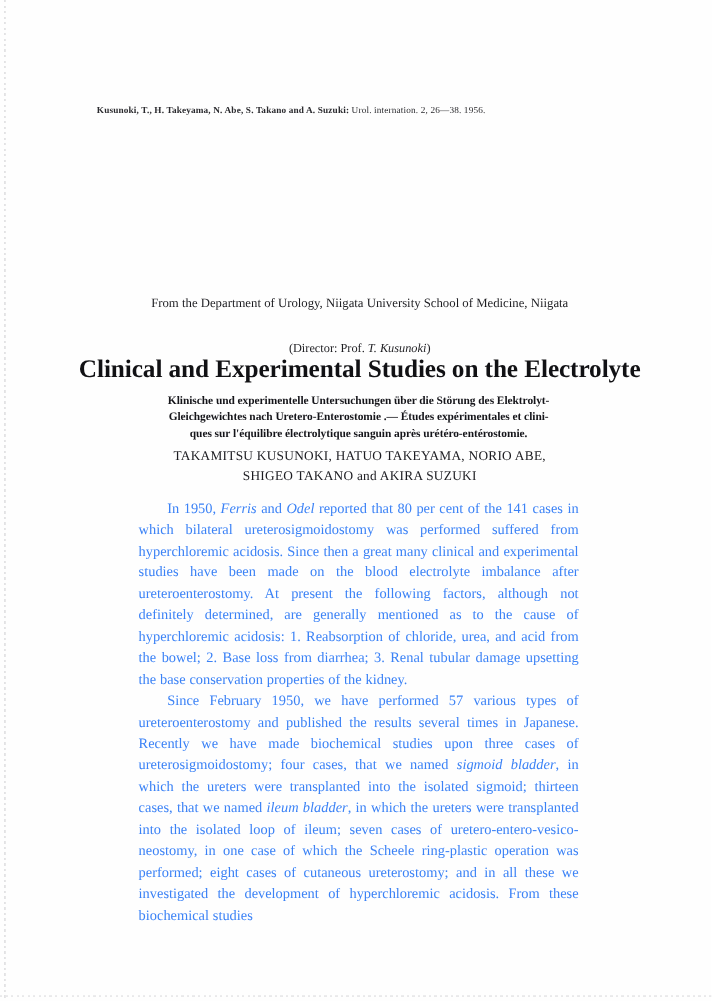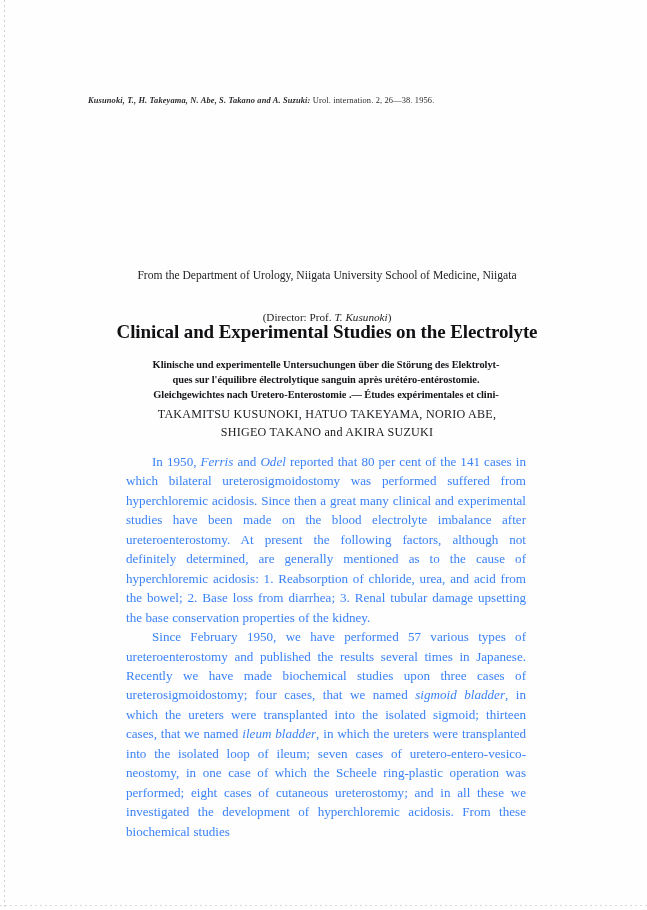--- a/index.html
+++ b/index.html
@@ -54,21 +54,20 @@
     left: 88px;
     top: 96px;
     width: 478px;
     font-size: 8.4px;
     line-height: 1.25;
     letter-spacing: 0.15px;
     color: #2a2a2e;
     white-space: nowrap;
   }
   .citation-header .cit-authors {
-    font-style: italic;
     font-weight: 600;
   }
   .citation-header .cit-source {
     font-style: normal;
   }
 
   
   .affiliation {
     position: absolute;
     left: 88px;
@@ -89,21 +88,21 @@
   }
 
   
   .title-main {
     position: absolute;
     left: 68px;
     top: 306px;
     width: 518px;
     text-align: center;
     font-weight: bold;
-    font-size: 19px;
+    font-size: 23px;
     line-height: 1.33;
     letter-spacing: -0.1px;
     color: #111114;
   }
   .title-main .tline { display: block; }
 
   
   .title-sub {
     position: absolute;
     left: 88px;
@@ -181,22 +180,22 @@
         <span>(Director: Prof. </span><span class="director-name">T. Kusunoki</span><span>)</span>
       </span>
     </div>
 
     <h1 class="title-main">
       <span class="tline">Clinical and Experimental Studies on the Electrolyte</span>
     </h1>
 
     <div class="title-sub">
       <span class="sline">Klinische und experimentelle Untersuchungen über die Störung des Elektrolyt-</span>
+      <span class="sline">Gleichgewichtes nach Uretero-Enterostomie .— Études expérimentales et clini-</span>
       <span class="sline">ques sur l'équilibre électrolytique sanguin après urétéro-entérostomie.</span>
-      <span class="sline">Gleichgewichtes nach Uretero-Enterostomie .— Études expérimentales et clini-</span>
     </div>
 
     <div class="authors">
       <span class="aline">TAKAMITSU KUSUNOKI, HATUO TAKEYAMA, NORIO ABE,</span>
       <span class="aline">
         <span>SHIGEO TAKANO </span><span class="conj">and</span><span> AKIRA SUZUKI</span>
       </span>
     </div>
 
     <div class="body-text">

